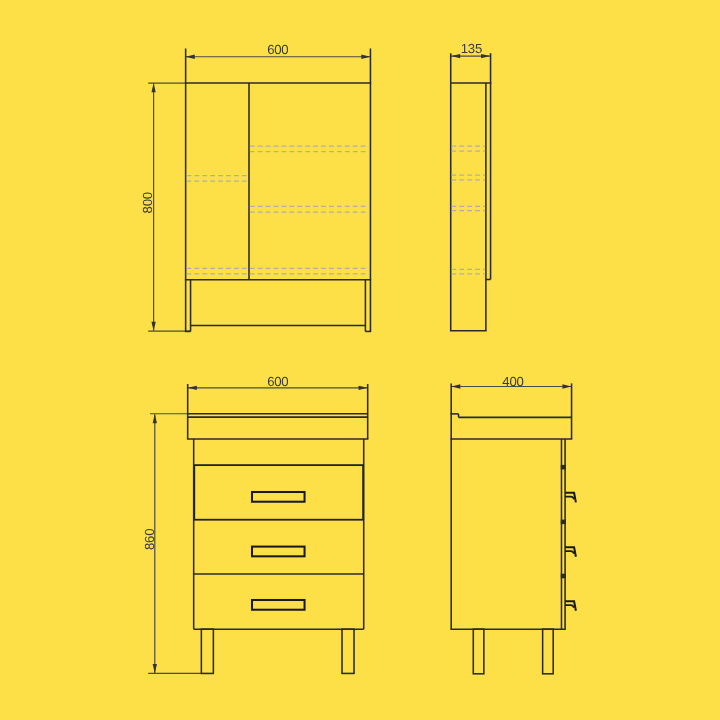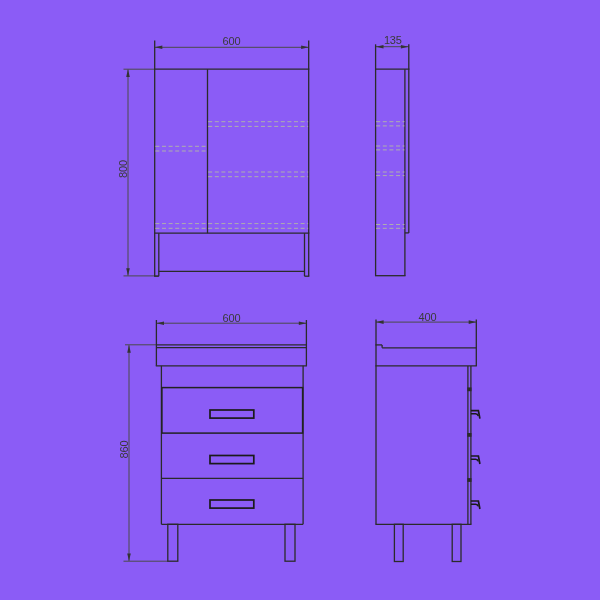--- a/index.html
+++ b/index.html
@@ -1,16 +1,16 @@
 <!DOCTYPE html>
 <html><head>
 <meta charset="utf-8">
 <style>
   html,body{margin:0;padding:0;background:#ffffff;}
-  .wrap{width:600px;height:600px;position:relative;background:#8b5cf6;}
+  .wrap{width:600px;height:600px;position:relative;background:#fde047;}
   svg{display:block;}
   text{font-family:"Liberation Sans",sans-serif;font-size:11px;fill:#3a3a3a;letter-spacing:-0.2px;}
 </style>
 </head>
 <body>
 <div class="wrap">
 <svg width="600" height="600" viewBox="0 0 600 600" fill="none">
 
 <g stroke="#4a4a4a" stroke-width="1">
   <line x1="154.7" y1="47.3" x2="308.7" y2="47.3"></line>

